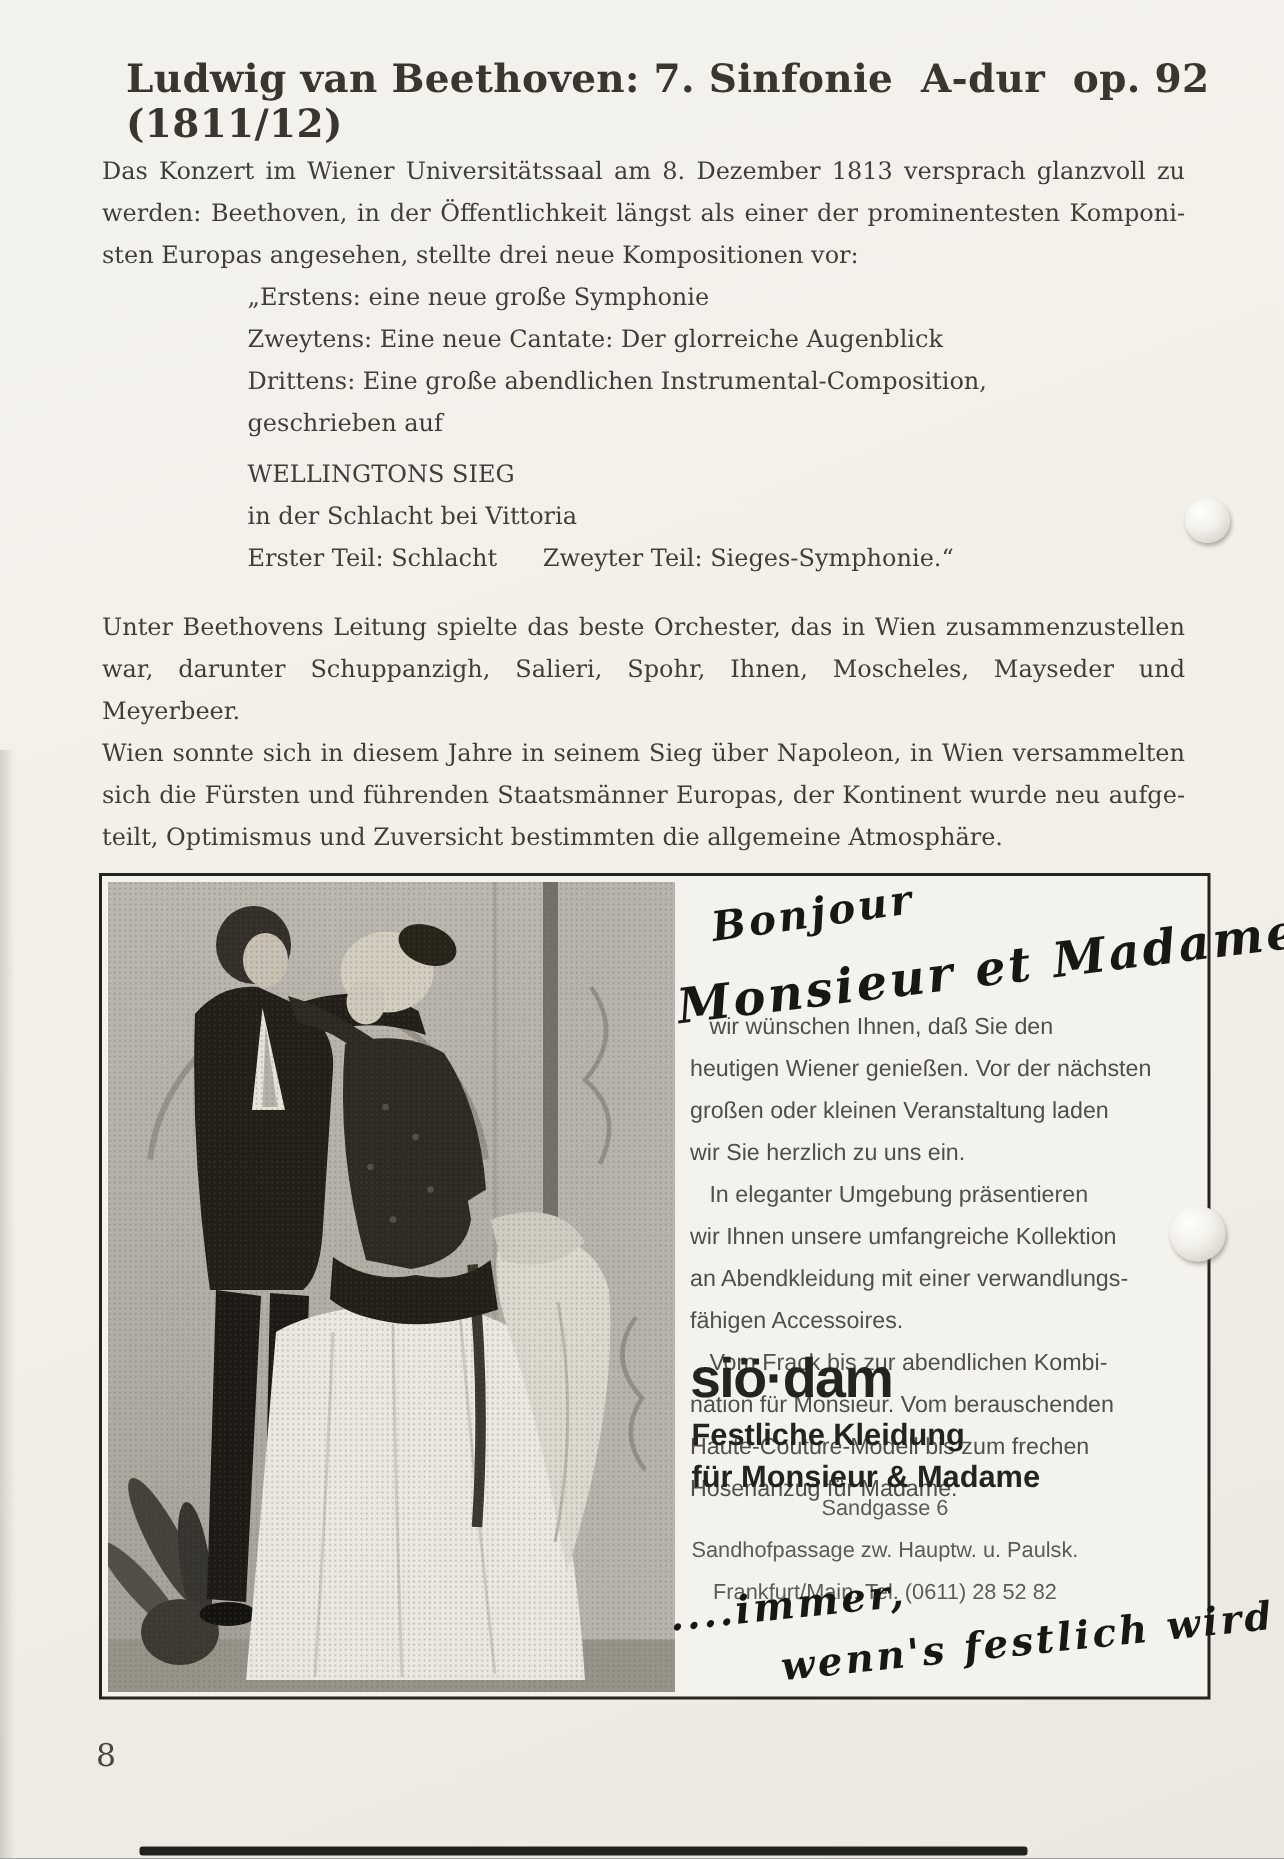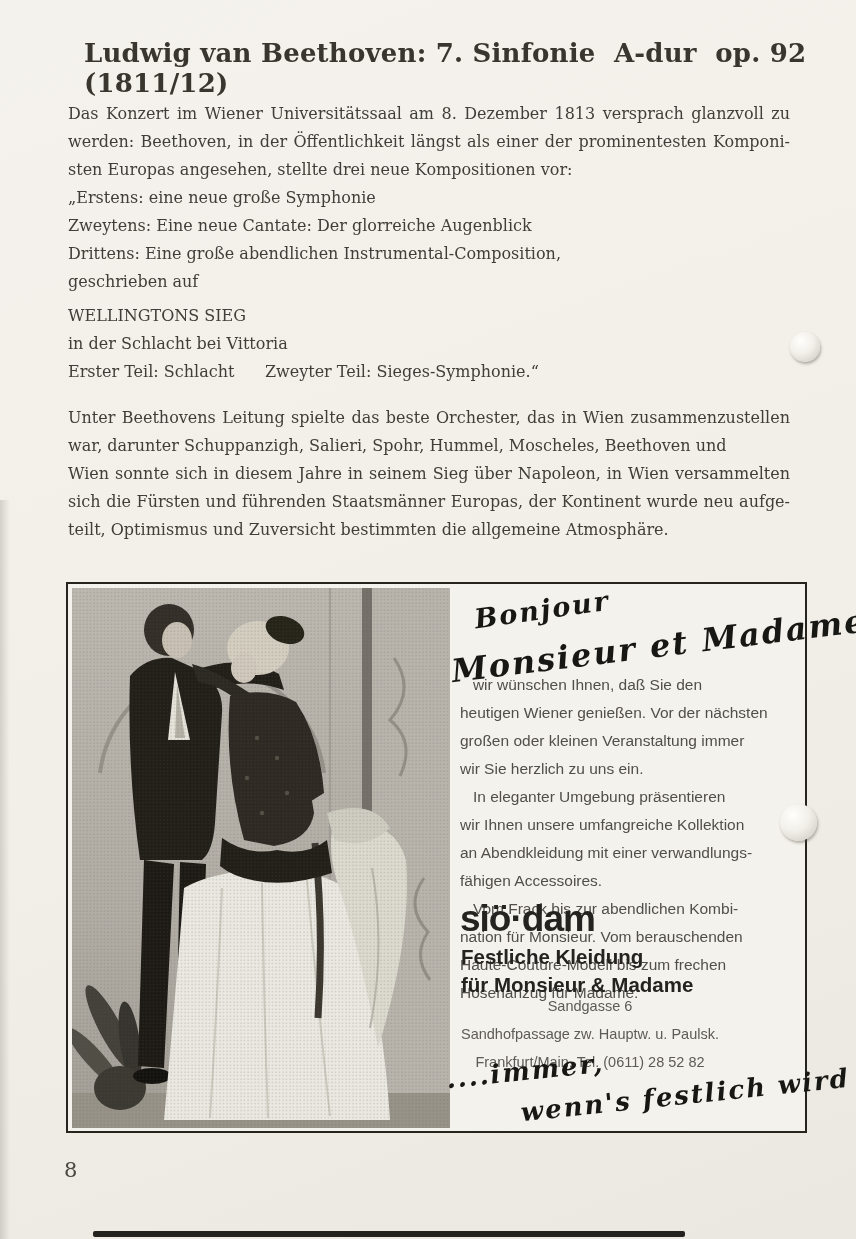--- a/index.html
+++ b/index.html
@@ -11,21 +11,21 @@
   
   .title {
     position:absolute; left:84px; top:38px; width:740px;
     font-size:26px; font-weight:bold; letter-spacing:0.2px;
     color:#38362f; white-space:pre-wrap;
   }
   .article { position:absolute; left:68px; top:100px; width:722px; font-size:16px; line-height:28px; }
   .block > div { min-height:28px; }
   .just > div { text-align:justify; text-align-last:justify; }
   .just > div:last-child { text-align-last:auto; }
-  .indent { }
+  .indent { margin-left:97px; }
   .pre > div { white-space:pre-wrap; }
   .gap6  { margin-top:6px; }
   .gap10 { margin-top:18px; }
   
   .ad-box {
     position:absolute; left:66px; top:582px; width:741px; height:551px;
     border:2px solid #26241f; background:#f4f2ec; box-sizing:border-box;
   }
   .ad-photo { position:absolute; left:4px; top:4px; width:378px; height:540px; }
   .script {
@@ -88,21 +88,22 @@
         <div>Drittens: Eine große abendlichen Instrumental-Composition,</div>
         <div>geschrieben auf</div>
       </div>
     <div class="block indent pre gap6">
         <div>WELLINGTONS SIEG</div>
         <div>in der Schlacht bei Vittoria</div>
         <div>Erster Teil: Schlacht      Zweyter Teil: Sieges-Symphonie.“</div>
       </div>
     <div class="block just gap10">
         <div>Unter Beethovens Leitung spielte das beste Orchester, das in Wien zusammenzustellen</div>
-        <div>war, darunter Schuppanzigh, Salieri, Spohr, Hummel, Moscheles, Beethoven und</div>
+        <div>war, darunter Schuppanzigh, Salieri, Spohr, Ihnen, Moscheles, Mayseder und</div>
+        <div>Meyerbeer.</div>
       </div>
     <div class="block just">
         <div>Wien sonnte sich in diesem Jahre in seinem Sieg über Napoleon, in Wien versammelten</div>
         <div>sich die Fürsten und führenden Staatsmänner Europas, der Kontinent wurde neu aufge-</div>
         <div>teilt, Optimismus und Zuversicht bestimmten die allgemeine Atmosphäre.</div>
       </div>
   </div>
 
   <div class="ad-box">
 
@@ -170,21 +171,21 @@
       </g>
       <rect width="378" height="540" fill="url(#ht)" opacity="0.35"></rect>
     </svg>
 
     <div class="script greet1">Bonjour</div>
     <div class="script greet2">Monsieur et Madame,</div>
 
     <div class="ad-body block pre">
         <div>   wir wünschen Ihnen, daß Sie den</div>
         <div>heutigen Wiener genießen. Vor der nächsten</div>
-        <div>großen oder kleinen Veranstaltung immer</div>
+        <div>großen oder kleinen Veranstaltung laden</div>
         <div>wir Sie herzlich zu uns ein.</div>
         <div>   In eleganter Umgebung präsentieren</div>
         <div>wir Ihnen unsere umfangreiche Kollektion</div>
         <div>an Abendkleidung mit einer verwandlungs-</div>
         <div>fähigen Accessoires.</div>
         <div>   Vom Frack bis zur abendlichen Kombi-</div>
         <div>nation für Monsieur. Vom berauschenden</div>
         <div>Haute-Couture-Modell bis zum frechen</div>
         <div>Hosenanzug für Madame.</div>
       </div>

